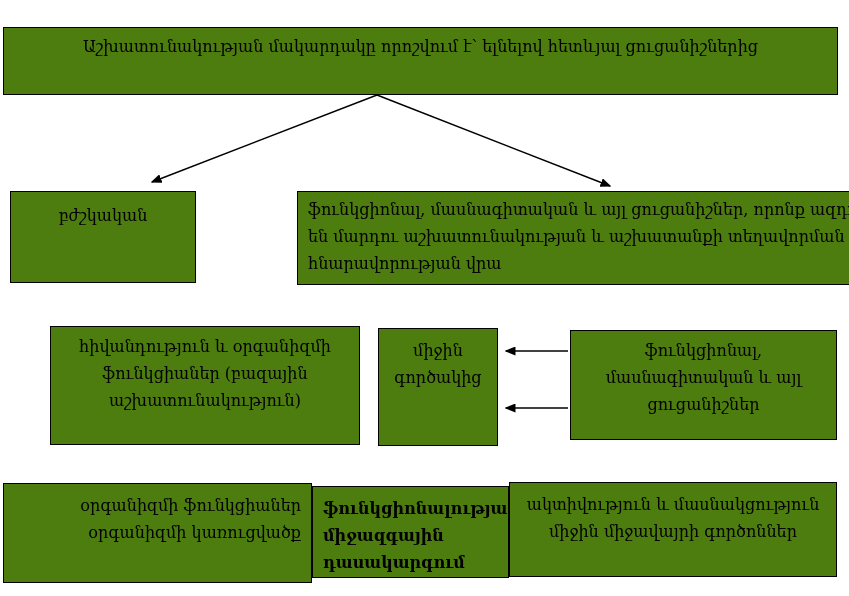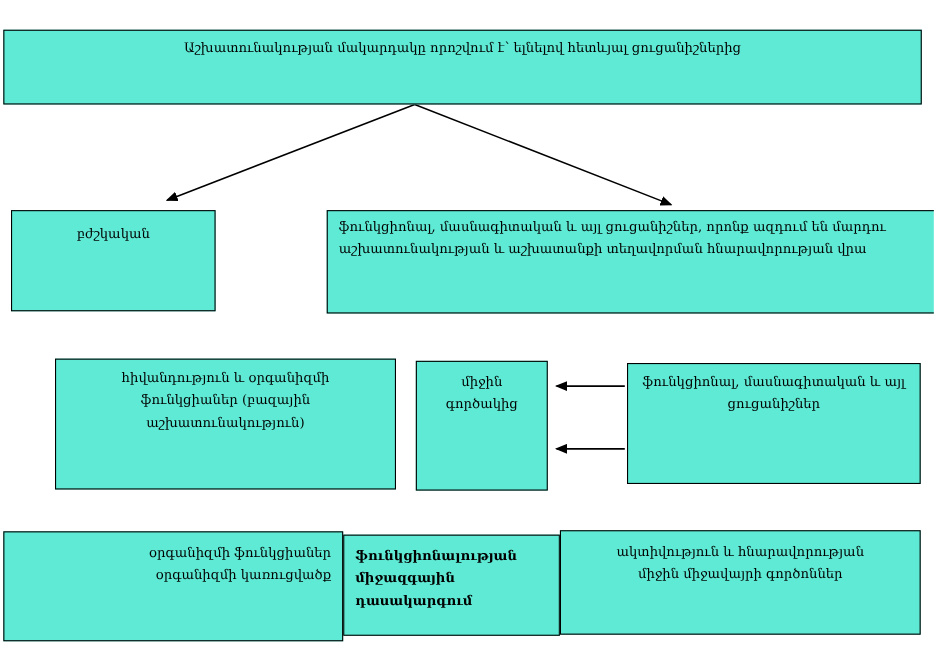--- a/index.html
+++ b/index.html
@@ -15,22 +15,22 @@
   .arrow-layer {
     position: absolute;
     left: 0; top: 0;
     width: 849px; height: 596px;
     pointer-events: none;
   }
   .box {
     position: absolute;
     box-sizing: border-box;
     border: 1.5px solid #000000;
-    background: #5eead4;
-    font-size: 12px;
+    background: #4d7c0f;
+    font-size: 16px;
     line-height: 1.7;
   }
   .box-title      { left: 3px;   top: 27px;  width: 835px; height: 68px;  text-align: center; padding: 5px 20px 0; }
   .box-medical    { left: 10px;  top: 191px; width: 186px; height: 92px;  text-align: center; padding-top: 10px; }
   .box-func-ind   { left: 297px; top: 191px; width: 601px; height: 94px;  padding: 4px 10px 0; }
   .box-disease    { left: 3px;   top: 326px; width: 310px; height: 119px; text-align: center; padding: 6px 20px 0; margin-left: 47px; }
   .box-coeff      { left: 378px; top: 328px; width: 120px; height: 118px; text-align: center; padding: 8px 6px 0; }
   .box-indicators { left: 570px; top: 330px; width: 267px; height: 110px; text-align: center; padding: 6px 10px 0; }
   .box-functions  { left: 3px;   top: 483px; width: 309px; height: 100px; text-align: right;   padding: 8px 10px 0 22px; }
   .box-icf        { left: 312px; top: 486px; width: 197px; height: 92px;  text-align: left;   padding: 8px 6px 0 10px; font-weight: bold; }
@@ -66,17 +66,17 @@
   <div class="box box-indicators">ֆունկցիոնալ, մասնագիտական և այլ ցուցանիշներ</div>
 
   <div class="box box-functions">
     <div>օրգանիզմի ֆունկցիաներ</div>
     <div>օրգանիզմի կառուցվածք</div>
   </div>
 
   <div class="box box-icf">ֆունկցիոնալության միջազգային դասակարգում</div>
 
   <div class="box box-activity">
-    <div>ակտիվություն և հնարավորության</div>
+    <div>ակտիվություն և մասնակցություն</div>
     <div>միջին միջավայրի գործոններ</div>
   </div>
 
 </div>
 
 </body></html>

